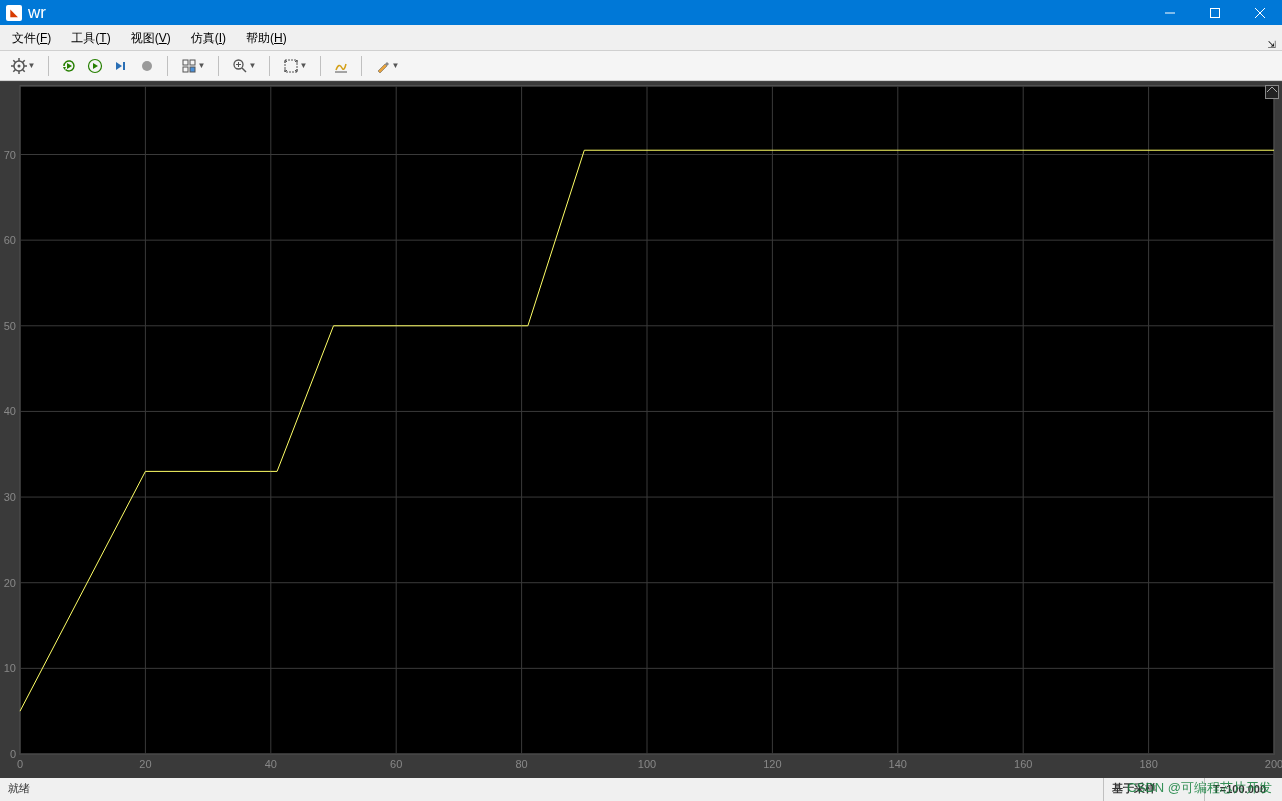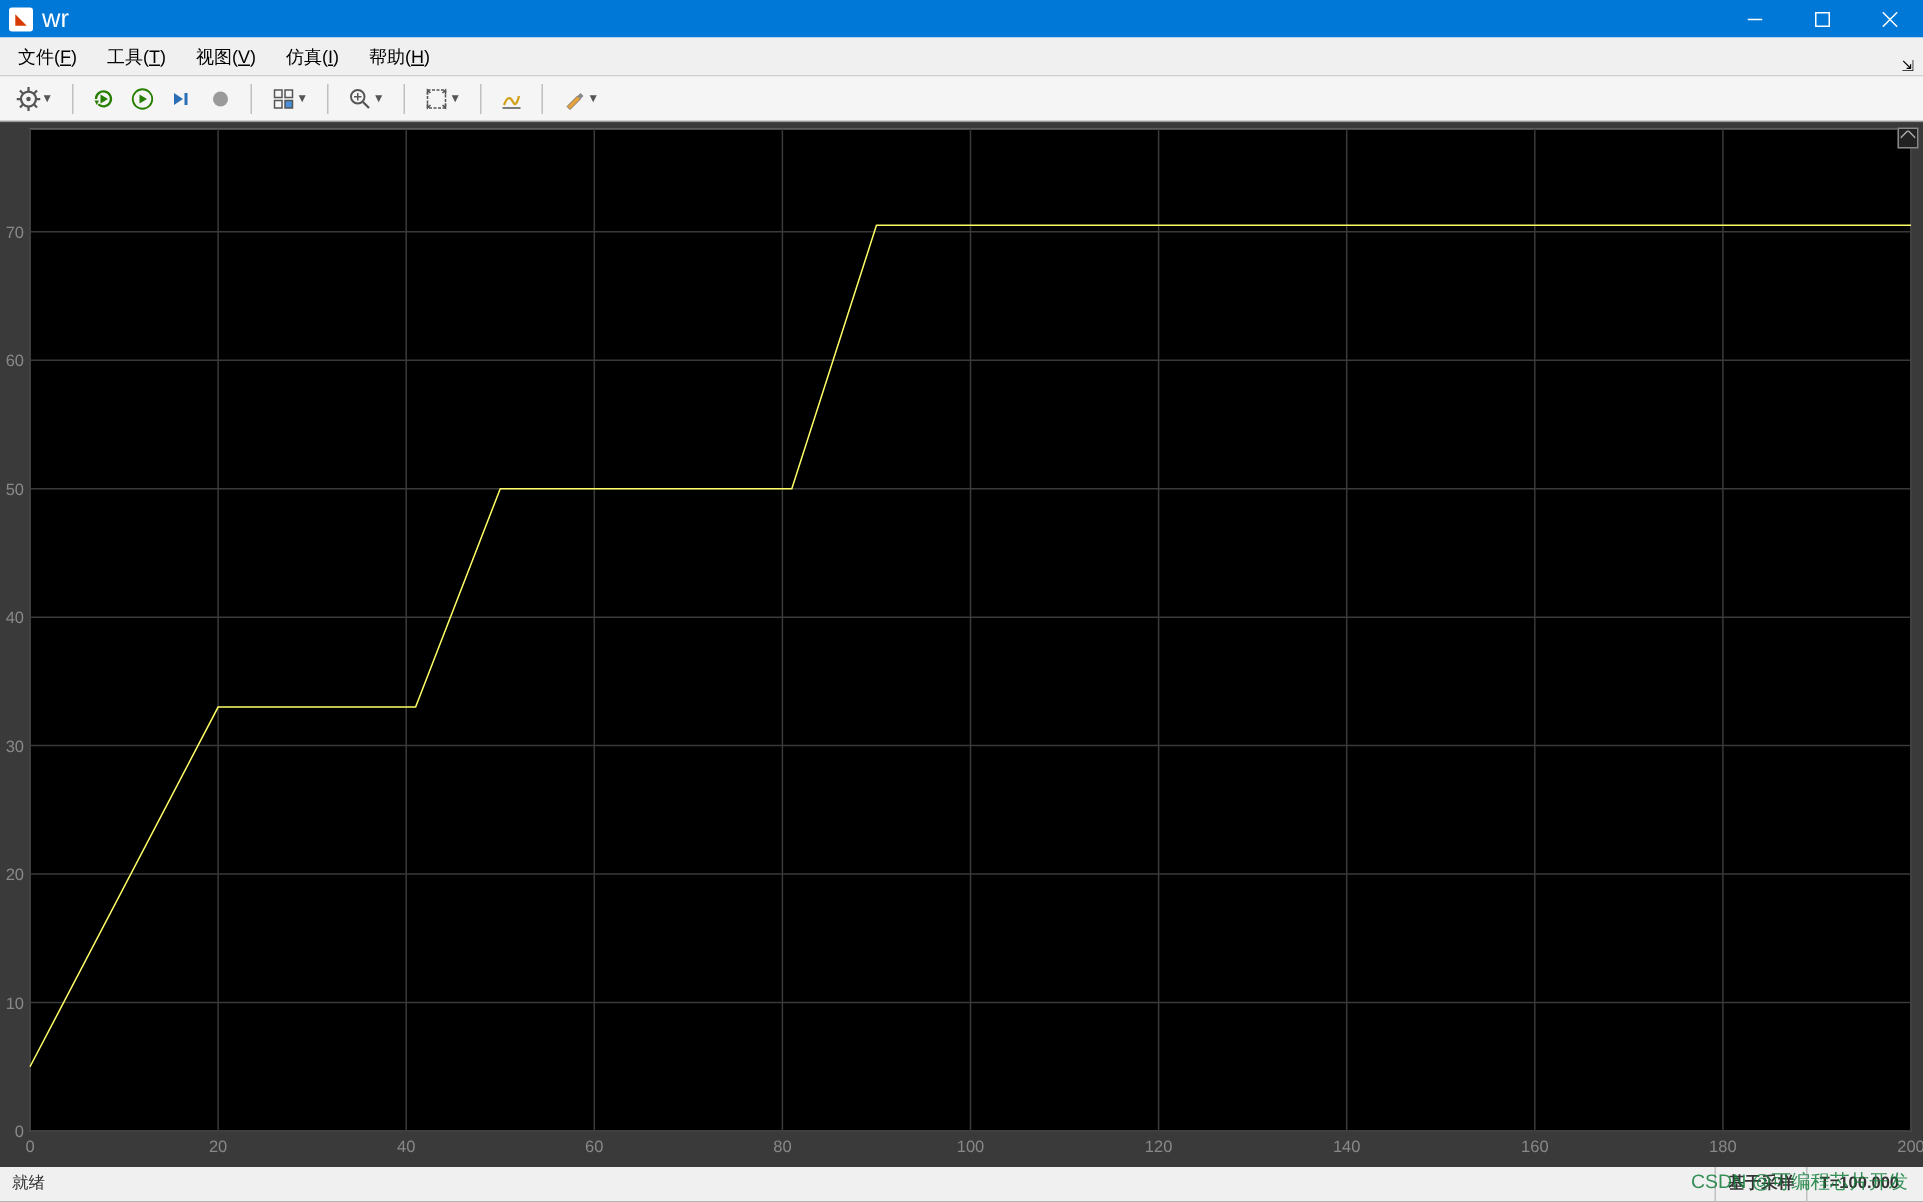--- a/index.html
+++ b/index.html
@@ -14,21 +14,21 @@
 .menubar .underline { text-decoration: underline; }
 .menubar .spacer { flex: 1; }
 .menubar .chev { padding: 0 4px; cursor: pointer; font-size: 10px; }
 .toolbar { height: 30px; background: #f5f5f5; border-bottom: 1px solid #d0d0d0; display: flex; align-items: center; padding: 0 6px; gap: 2px; }
 .toolbar .sep { width: 1px; height: 20px; background: #c0c0c0; margin: 0 6px; }
 .toolbar .tbtn { width: 24px; height: 24px; display: flex; align-items: center; justify-content: center; cursor: pointer; border-radius: 2px; }
 .toolbar .tbtn.wide { width: 34px; }
 .toolbar .dd { font-size: 8px; margin-left: 1px; color: #555; }
 .plot-area { position: relative; width: 1282px; height: 696px; background: #fff; border-top: 1px solid #444; }
 .plot-bg { position: absolute; left: 0; top: 0; right: 0; bottom: 0; }
-.statusbar { height: 22px; background: #f0f0f0; border-top: 1px solid #d0d0d0; display: flex; align-items: center; padding: 0 8px; font-size: 11px; color: #333; }
+.statusbar { height: 22px; background: #f0f0f0; border-top: 1px solid #d0d0d0; display: flex; align-items: center; padding: 0 8px; font-size: 11px; color: #333; gap: 40px; }
 .statusbar .spacer { flex: 1; }
 .statusbar .cell { border-left: 1px solid #c0c0c0; padding: 16px 8px; height: 100%; display: flex; align-items: center; font-weight: bold; }
 .watermark { position: absolute; right: 10px; bottom: 4px; color: #15803d; font-size: 13px; pointer-events: none; z-index: 10; opacity: 0.85; }
 svg { display: block; }
 </style>
 </head>
 <body>
 
 <div class="titlebar">
   <span class="app-icon">◣</span>

